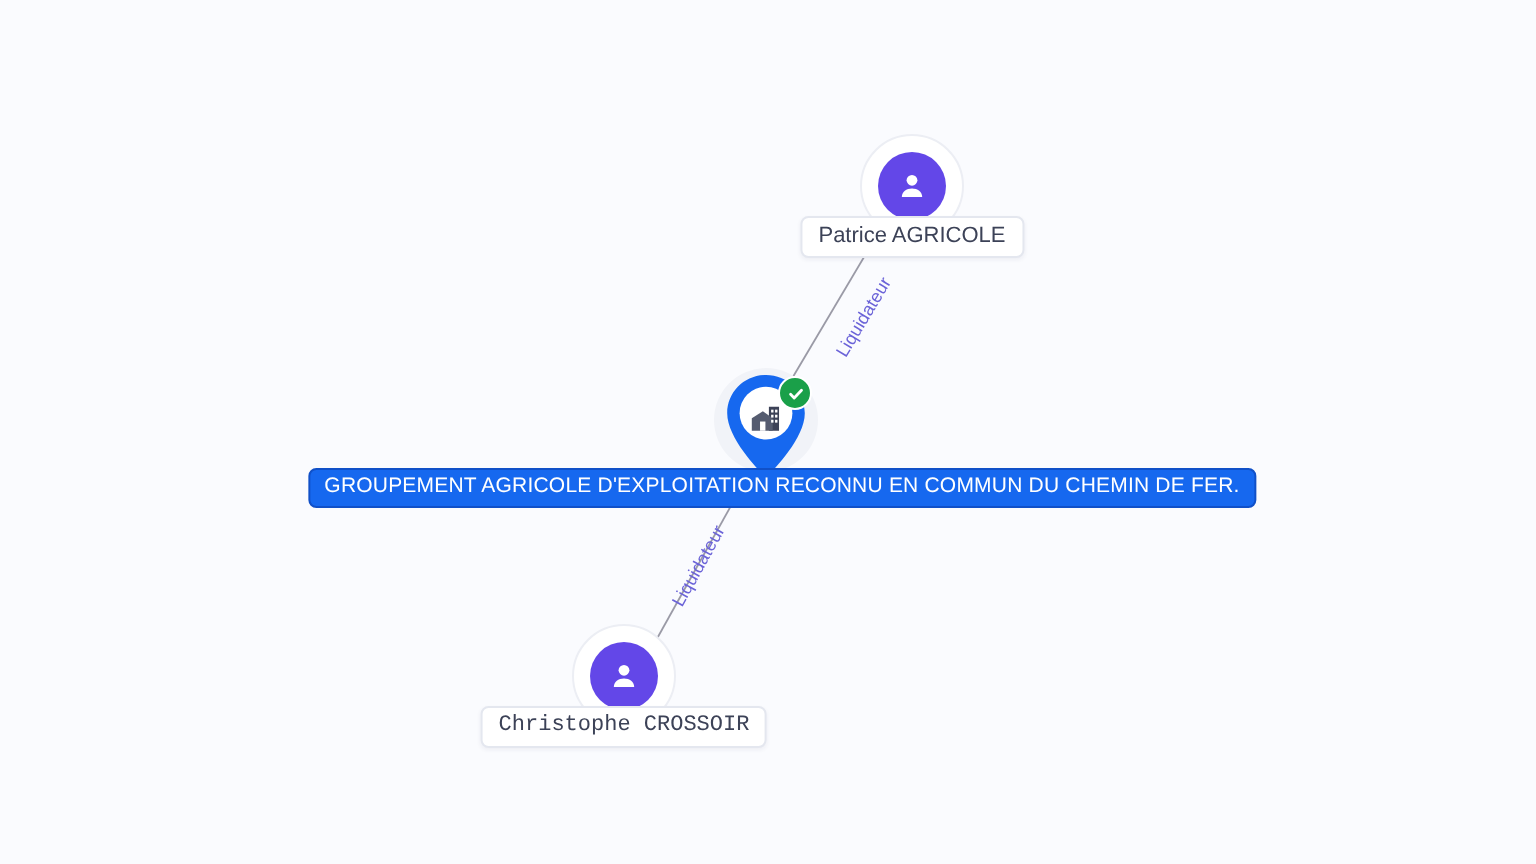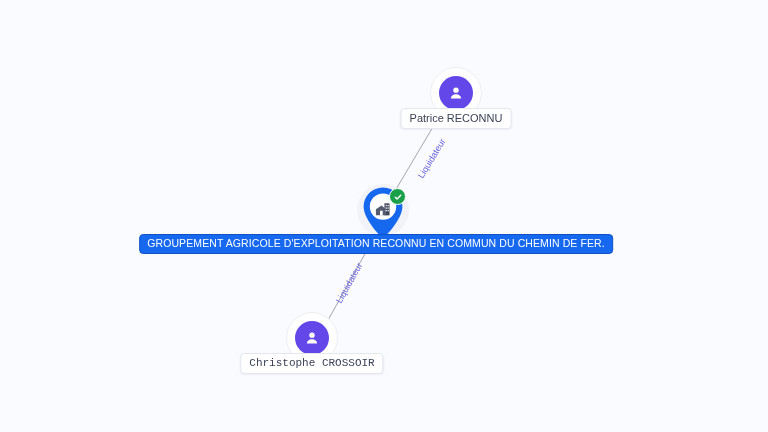--- a/index.html
+++ b/index.html
@@ -164,21 +164,21 @@
   <div class="person-node" style="left:456px; top:93px;">
     <div class="person-halo"></div>
     <div class="person-ring"></div>
     <div class="person-core">
       <svg width="18" height="18" viewBox="0 0 24 24" aria-hidden="true">
         <circle cx="12" cy="8.2" r="3.6" fill="#ffffff"></circle>
         <path d="M5.2 19.4c0-3.6 3.1-5.8 6.8-5.8s6.8 2.2 6.8 5.8z" fill="#ffffff"></path>
       </svg>
     </div>
   </div>
-  <div class="person-label" style="left:456px; top:108px;">Patrice RECONNU</div>
+  <div class="person-label" style="left:456px; top:108px;">Patrice AGRICOLE</div>
 
   <div class="person-node" style="left:312px; top:338px;">
     <div class="person-halo"></div>
     <div class="person-ring"></div>
     <div class="person-core">
       <svg width="18" height="18" viewBox="0 0 24 24" aria-hidden="true">
         <circle cx="12" cy="8.2" r="3.6" fill="#ffffff"></circle>
         <path d="M5.2 19.4c0-3.6 3.1-5.8 6.8-5.8s6.8 2.2 6.8 5.8z" fill="#ffffff"></path>
       </svg>
     </div>
@@ -204,15 +204,15 @@
         <rect x="7.6" y="13.6" width="3.4" height="5.8" fill="#ffffff"></rect>
       </svg>
     </div>
     <div class="check-badge">
       <svg width="10" height="10" viewBox="0 0 24 24" aria-hidden="true">
         <path d="M5.5 12.4l4.3 4.3 8.8-9.1" fill="none" stroke="#ffffff" stroke-width="3.4" stroke-linecap="round" stroke-linejoin="round"></path>
       </svg>
     </div>
   </div>
 
-  <div class="company-label" style="left:376px; top:234px;text-align:right;">GROUPEMENT AGRICOLE D'EXPLOITATION RECONNU EN COMMUN DU CHEMIN DE FER.</div>
+  <div class="company-label" style="left:391px; top:234px;text-align:right;">GROUPEMENT AGRICOLE D'EXPLOITATION RECONNU EN COMMUN DU CHEMIN DE FER.</div>
 
 </div>
 
 </body></html>

